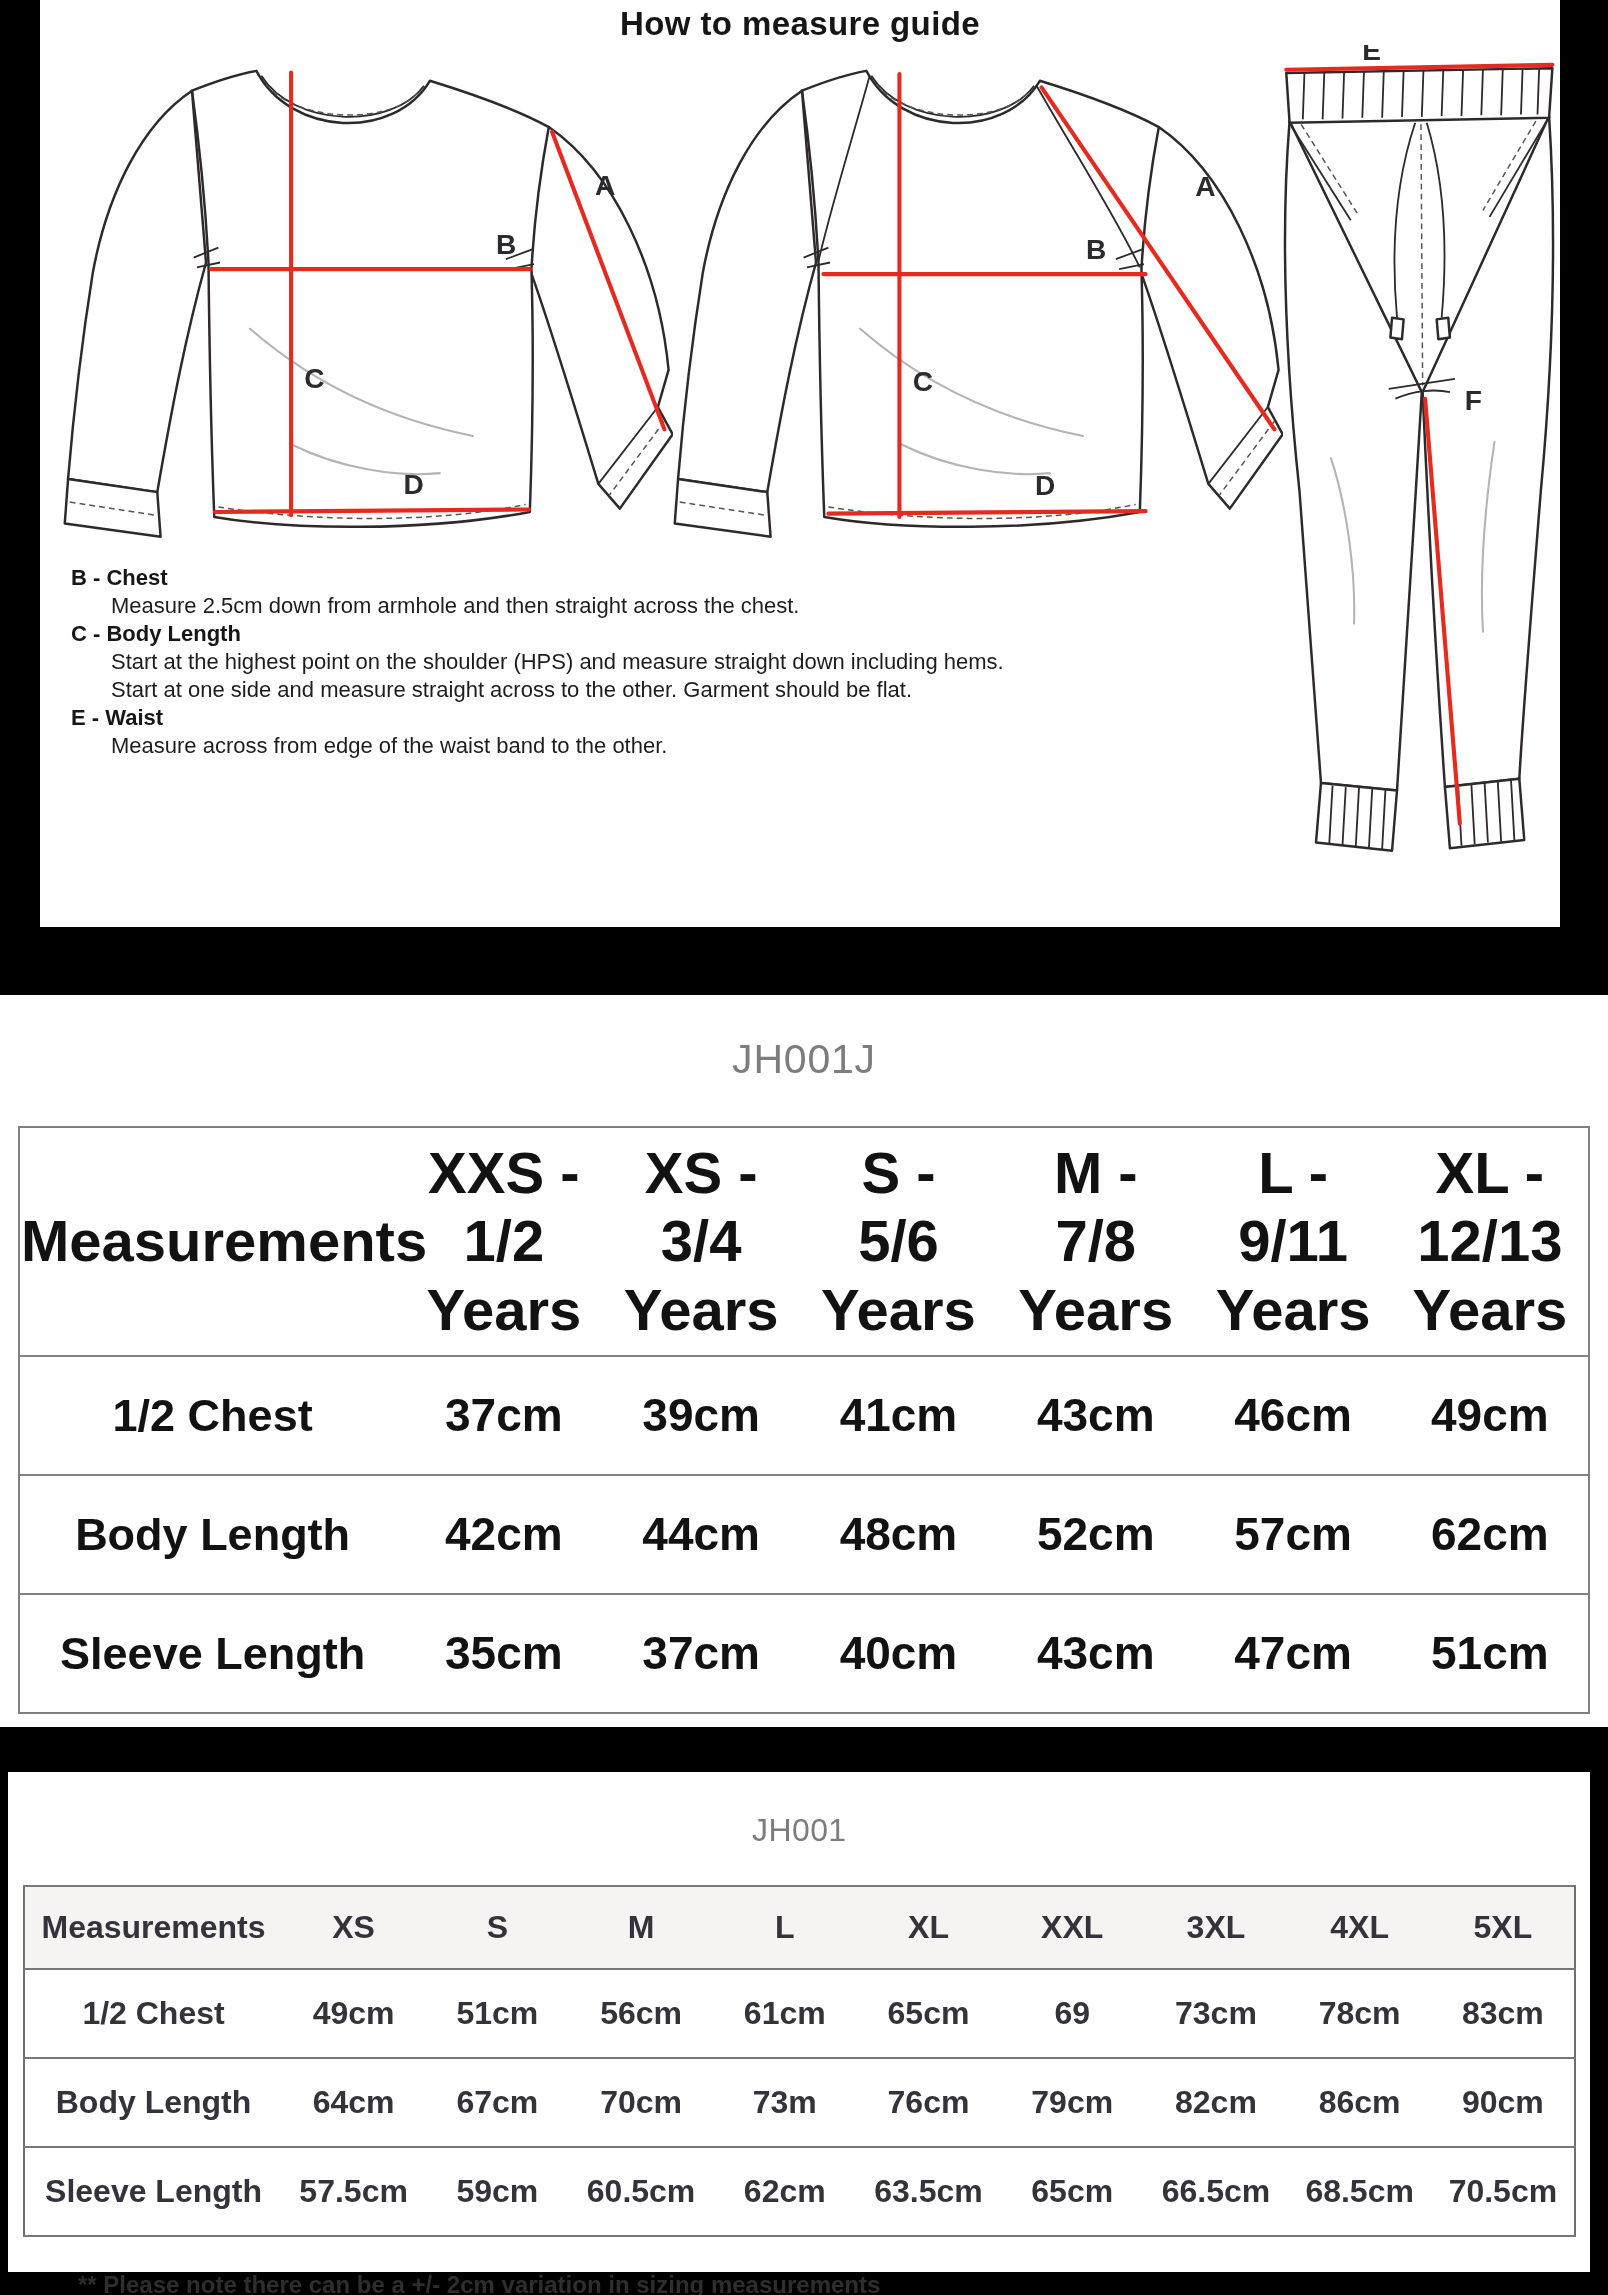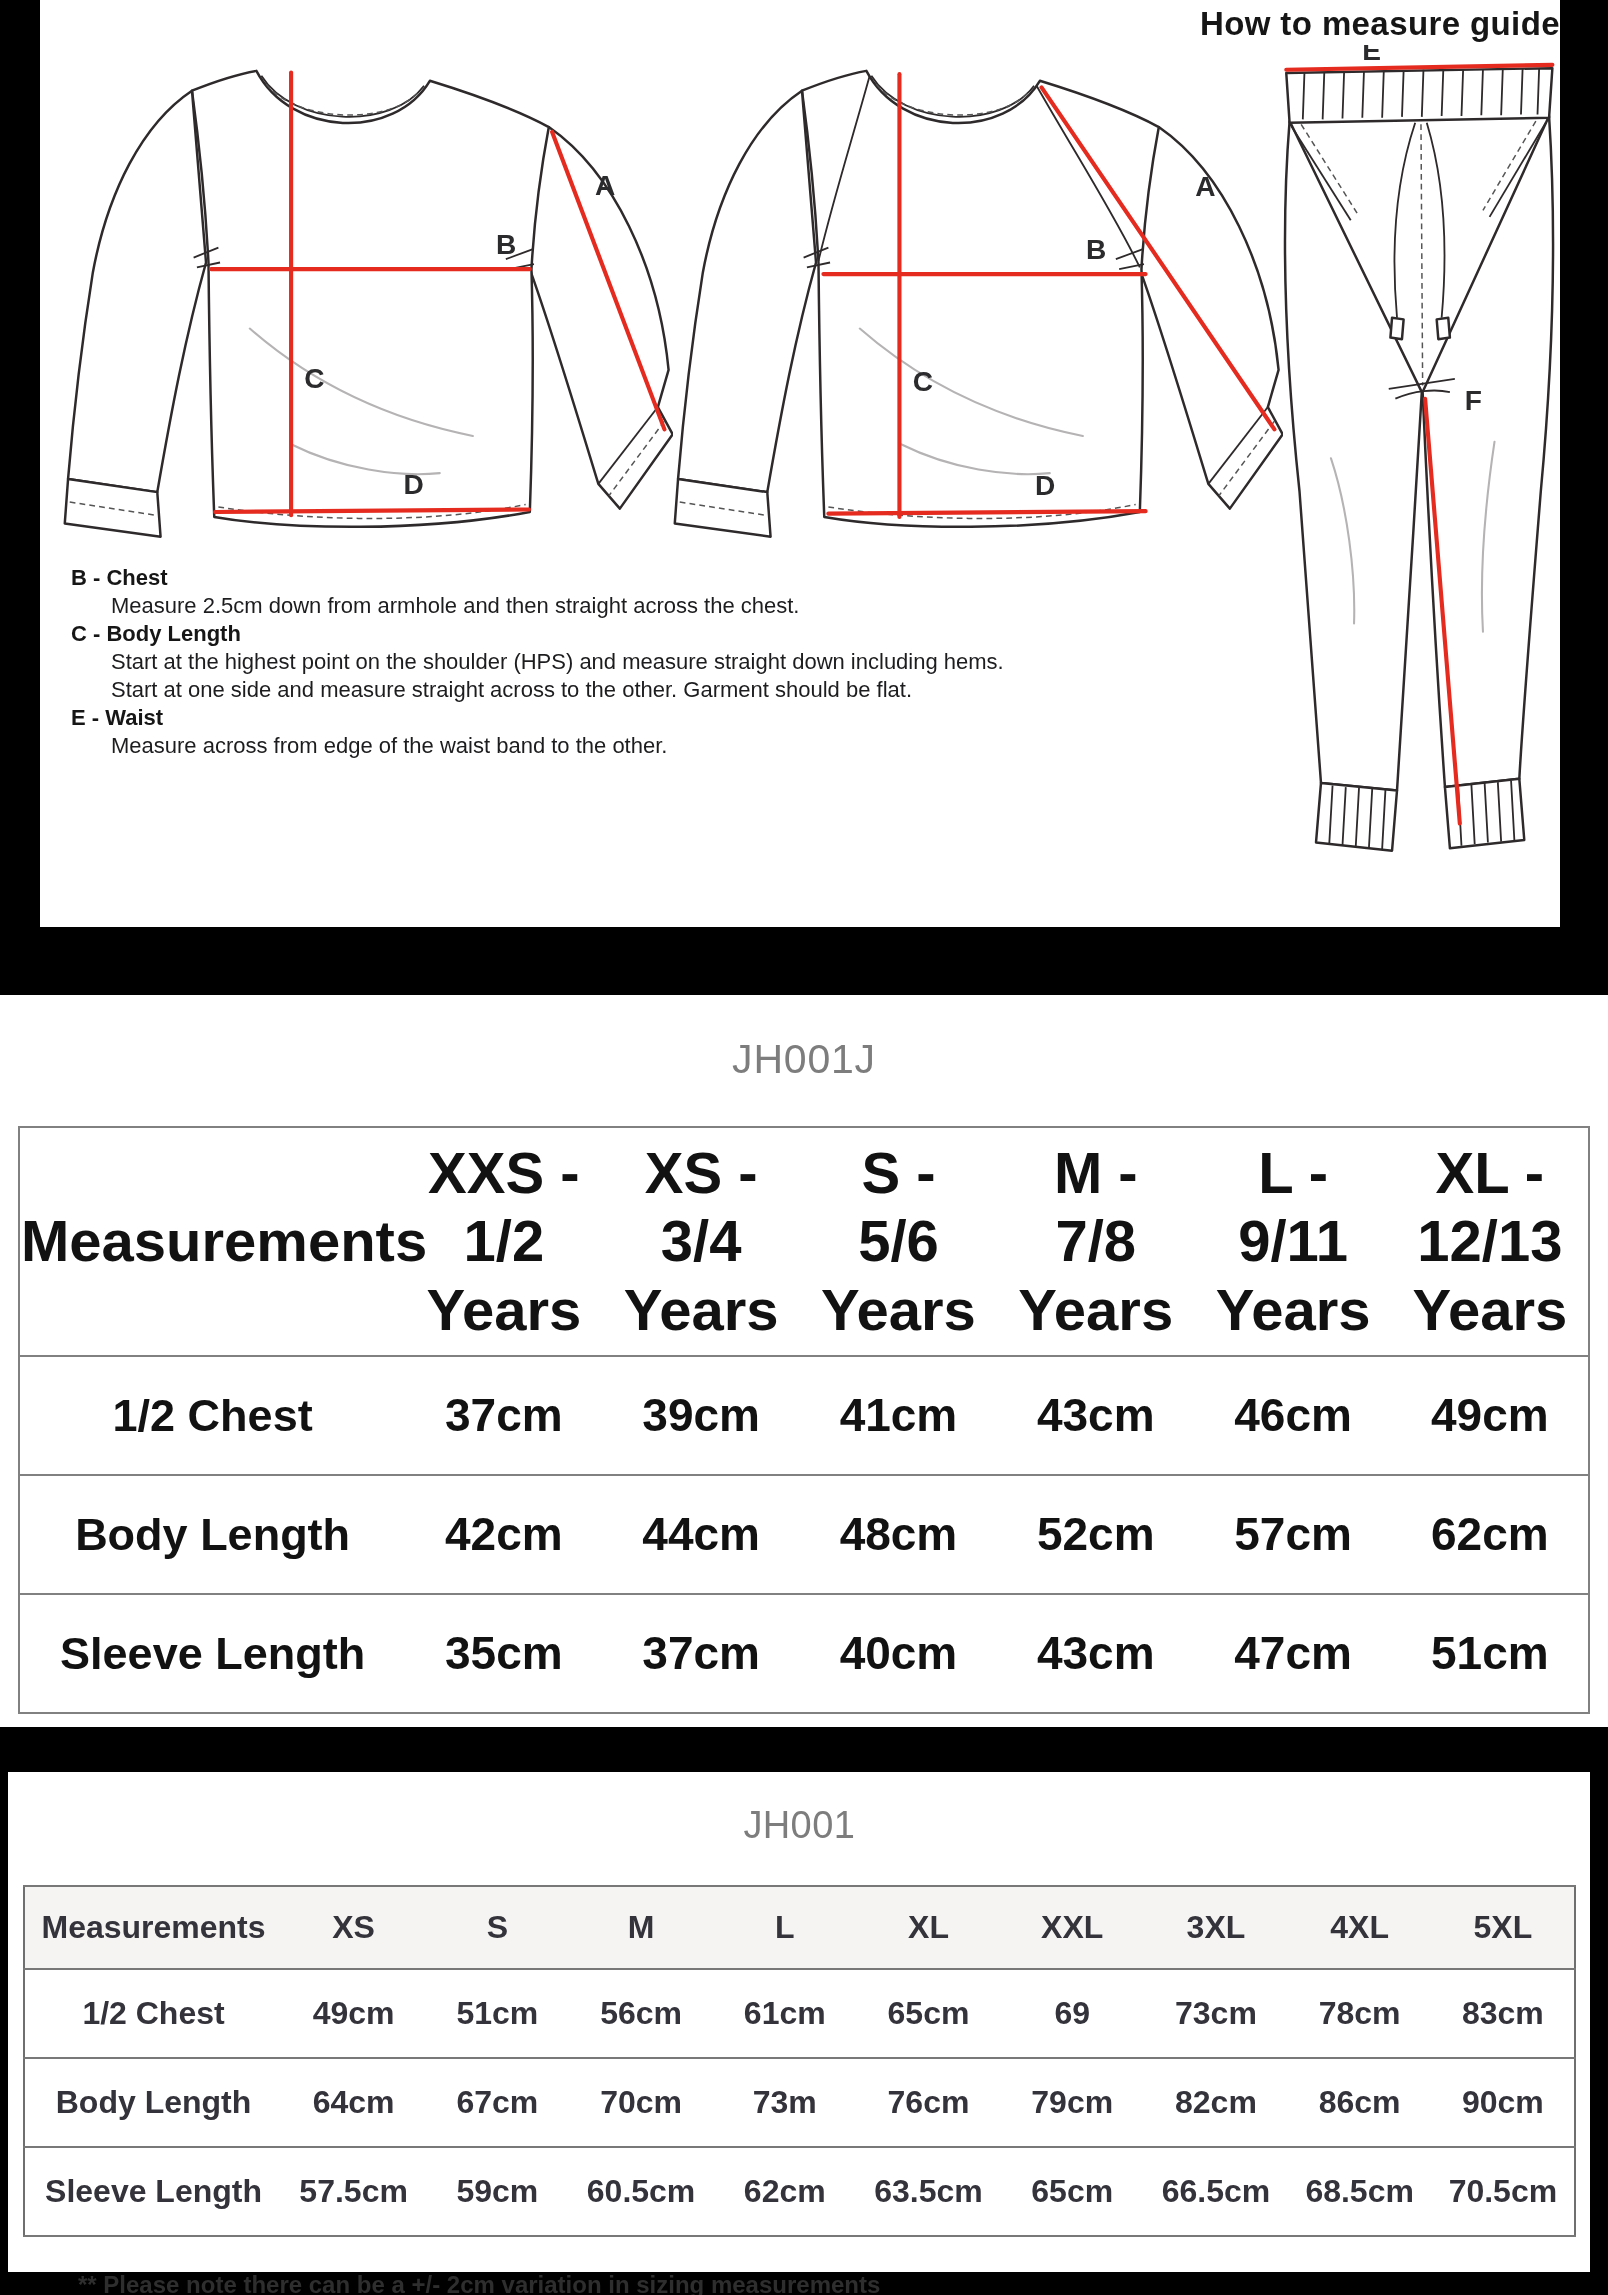--- a/index.html
+++ b/index.html
@@ -4,21 +4,21 @@
 <style>
   html,body{margin:0;padding:0;background:#000;}
   body{
     width:1608px;height:2295px;position:relative;overflow:hidden;
     font-family:"Liberation Sans",sans-serif;color:#1c1b1d;
   }
   .abs{position:absolute;}
   
   #top-box{left:40px;top:0;width:1520px;height:927px;background:#fff;}
   #guide-title{
-    left:0;top:5px;width:100%;text-align:right;
+    left:0;top:5px;width:100%;text-align:center;
     font-size:33px;font-weight:600;color:#161616;letter-spacing:0.4px;
   }
   svg text{font-family:"Liberation Sans",sans-serif;font-size:34px;font-weight:600;fill:#2b2a2c;}
   .outline{fill:#ffffff;stroke:#2e2a2b;stroke-width:3;stroke-linejoin:round;}
   .thin{fill:none;stroke:#2e2a2b;stroke-width:2.2;}
   .stitch{fill:none;stroke:#555;stroke-width:1.8;stroke-dasharray:7 5;}
   .wrinkle{fill:none;stroke:#b5b3b3;stroke-width:2.5;stroke-linecap:round;}
   .redline{fill:none;stroke:#e52b1f;stroke-width:5;stroke-linecap:round;}
   
   #measure-list{left:31px;top:564px;width:1454px;font-size:22px;line-height:28px;}
@@ -34,21 +34,21 @@
   #junior-table th,#junior-table td{
     border-top:2.5px solid #818181;border-bottom:2.5px solid #818181;
     text-align:center;vertical-align:middle;font-weight:bold;color:#121212;
     white-space:pre-line;line-height:1.18;
   }
   #junior-table th{font-size:58px;height:225px;}
   #junior-table td{font-size:46px;height:115px;}
   #junior-table .rowhead{font-size:45px;}
   
   #adult-section{left:8.3px;top:1772px;width:1582px;height:500px;background:#fff;}
-  #adult-title{top:32px;font-size:38px;letter-spacing:0.4px;}
+  #adult-title{top:40px;font-size:32px;letter-spacing:0.4px;}
   #adult-table{left:15px;top:113px;width:1553px;height:343px;}
   #adult-table table{width:100%;height:100%;border:2.5px solid #6f6f6f;}
   #adult-table th,#adult-table td{
     border-top:2.5px solid #787878;border-bottom:2.5px solid #787878;
     text-align:center;vertical-align:middle;font-weight:bold;color:#34333b;
     font-size:32px;
   }
   #adult-table thead th{background:#f5f4f2;height:79px;}
   #adult-table td{height:85px;}
   

